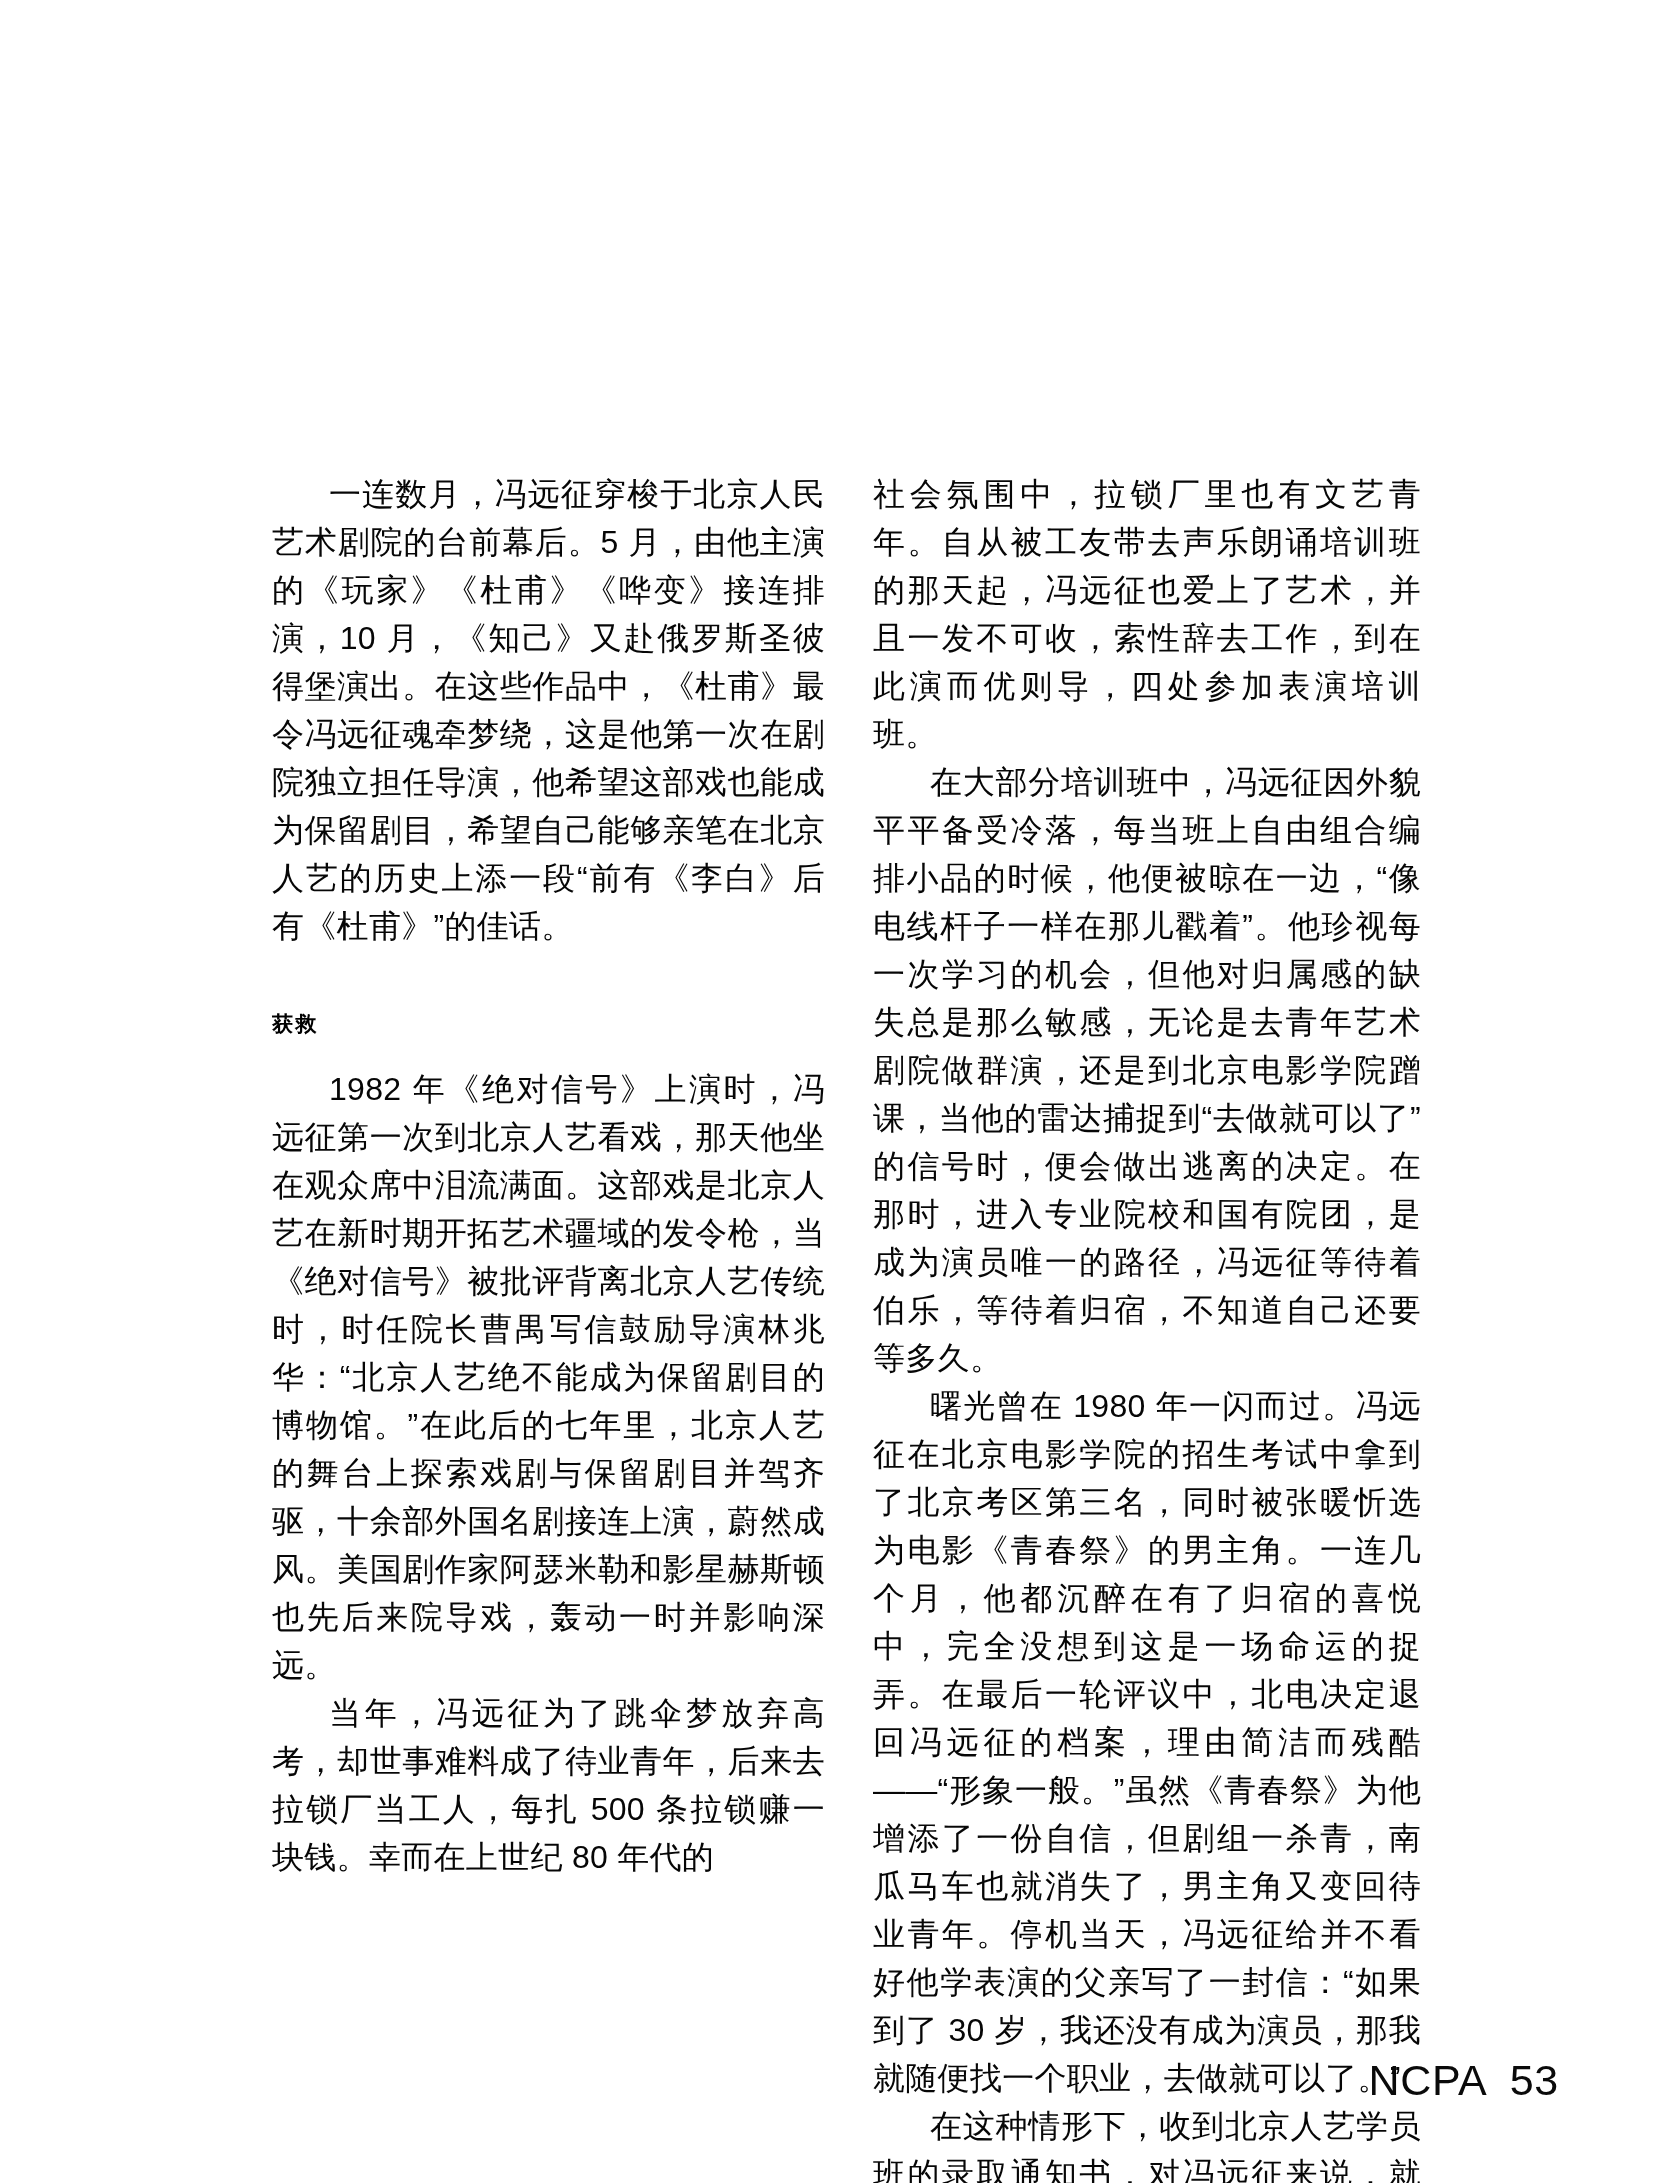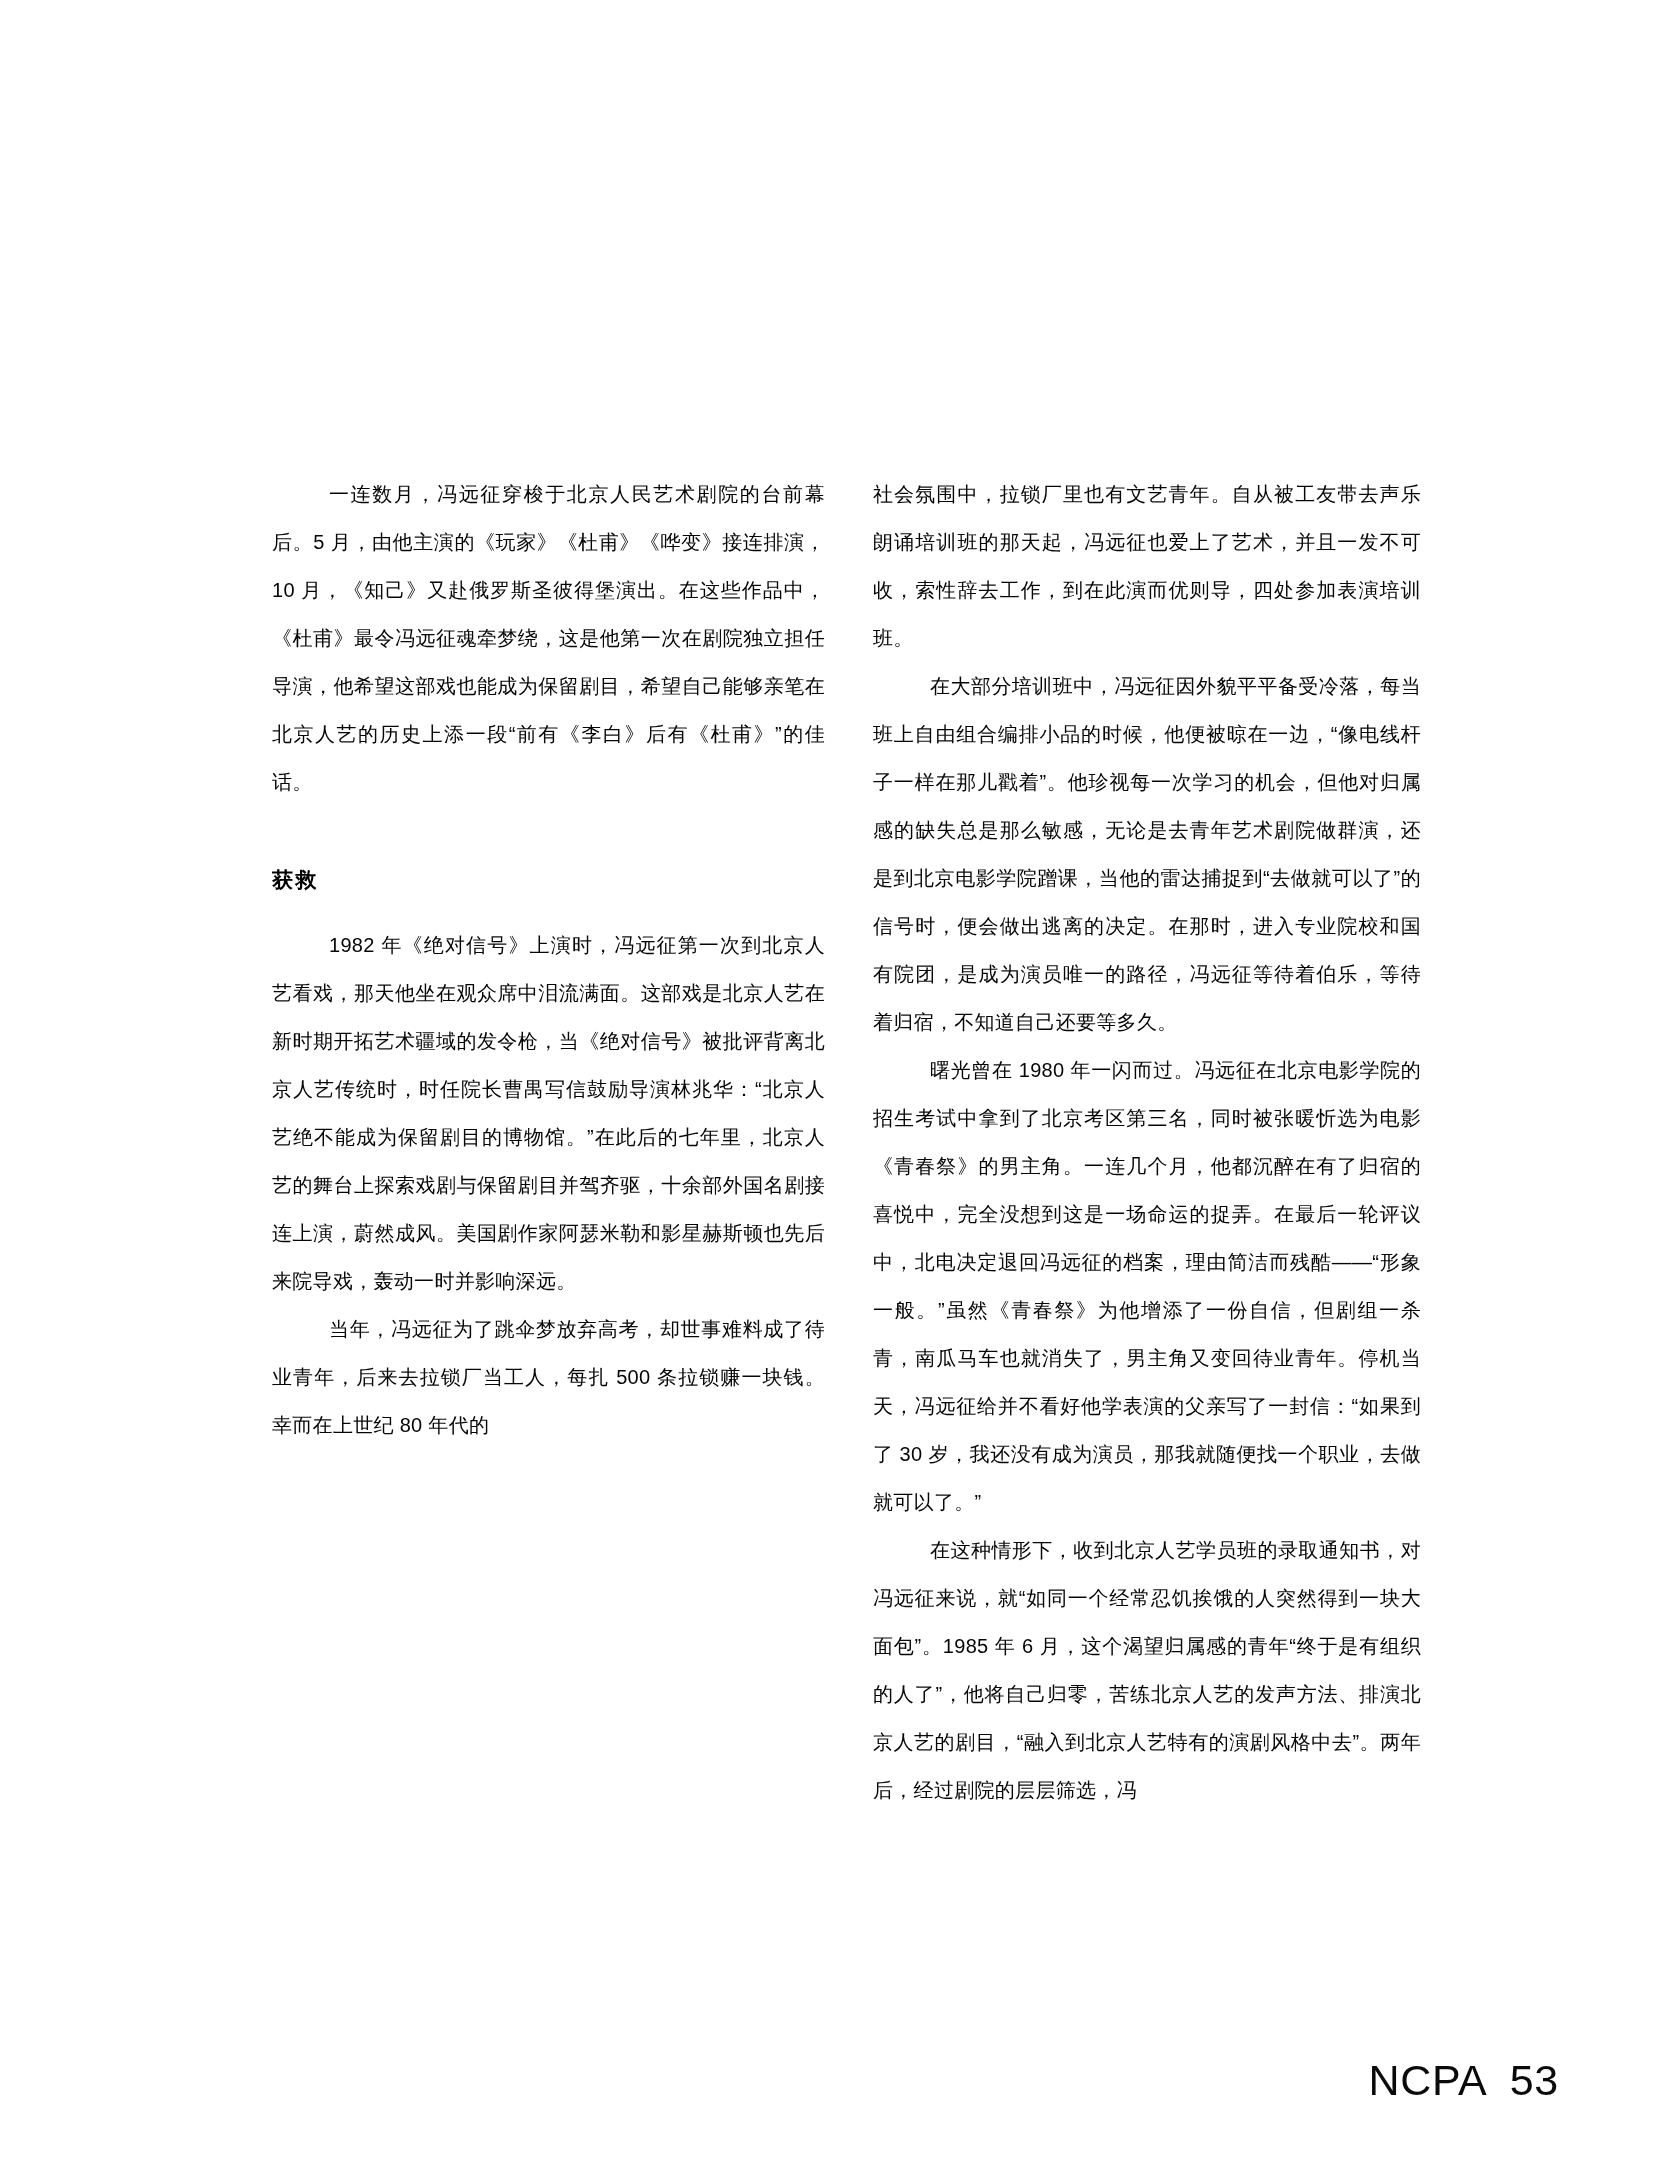--- a/index.html
+++ b/index.html
@@ -17,21 +17,21 @@
     font-family: "Liberation Sans", "DejaVu Sans", sans-serif;
   }
   .column {
     position: absolute;
     top: 470px;
   }
   .column-left  { left: 272px;  width: 553px; }
   .column-right { left: 873px; width: 548px; }
   .para {
     margin: 0;
-    font-size: 20px;
+    font-size: 32px;
     line-height: 48px;
     letter-spacing: 0.3px;
     text-align: justify;
     color: #060606;
     word-break: break-all;
   }
   .indent { text-indent: 57px; }
   .section-heading {
     margin: 50px 0 16.5px 0;
     font-size: 21px;

